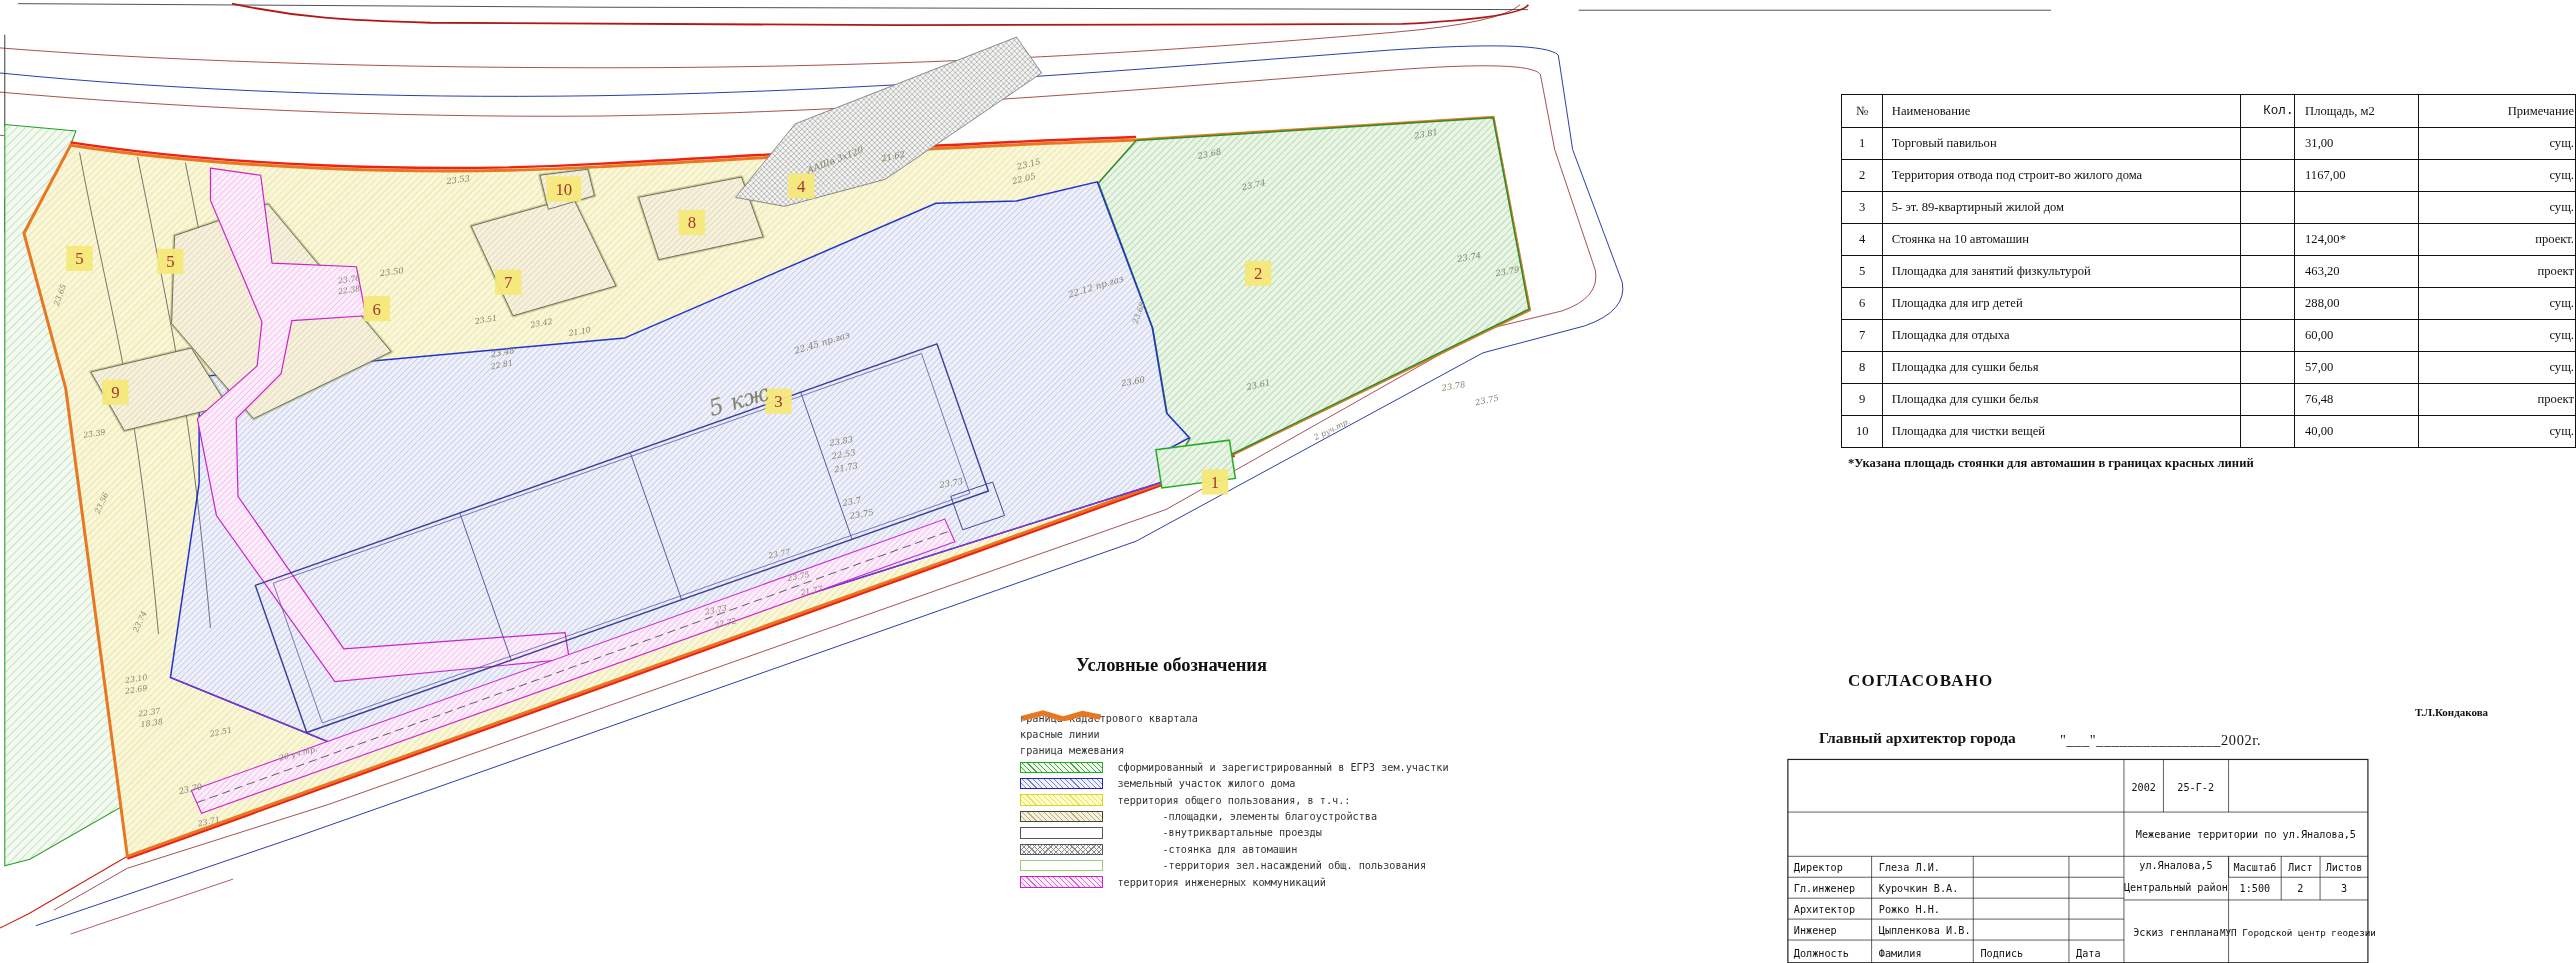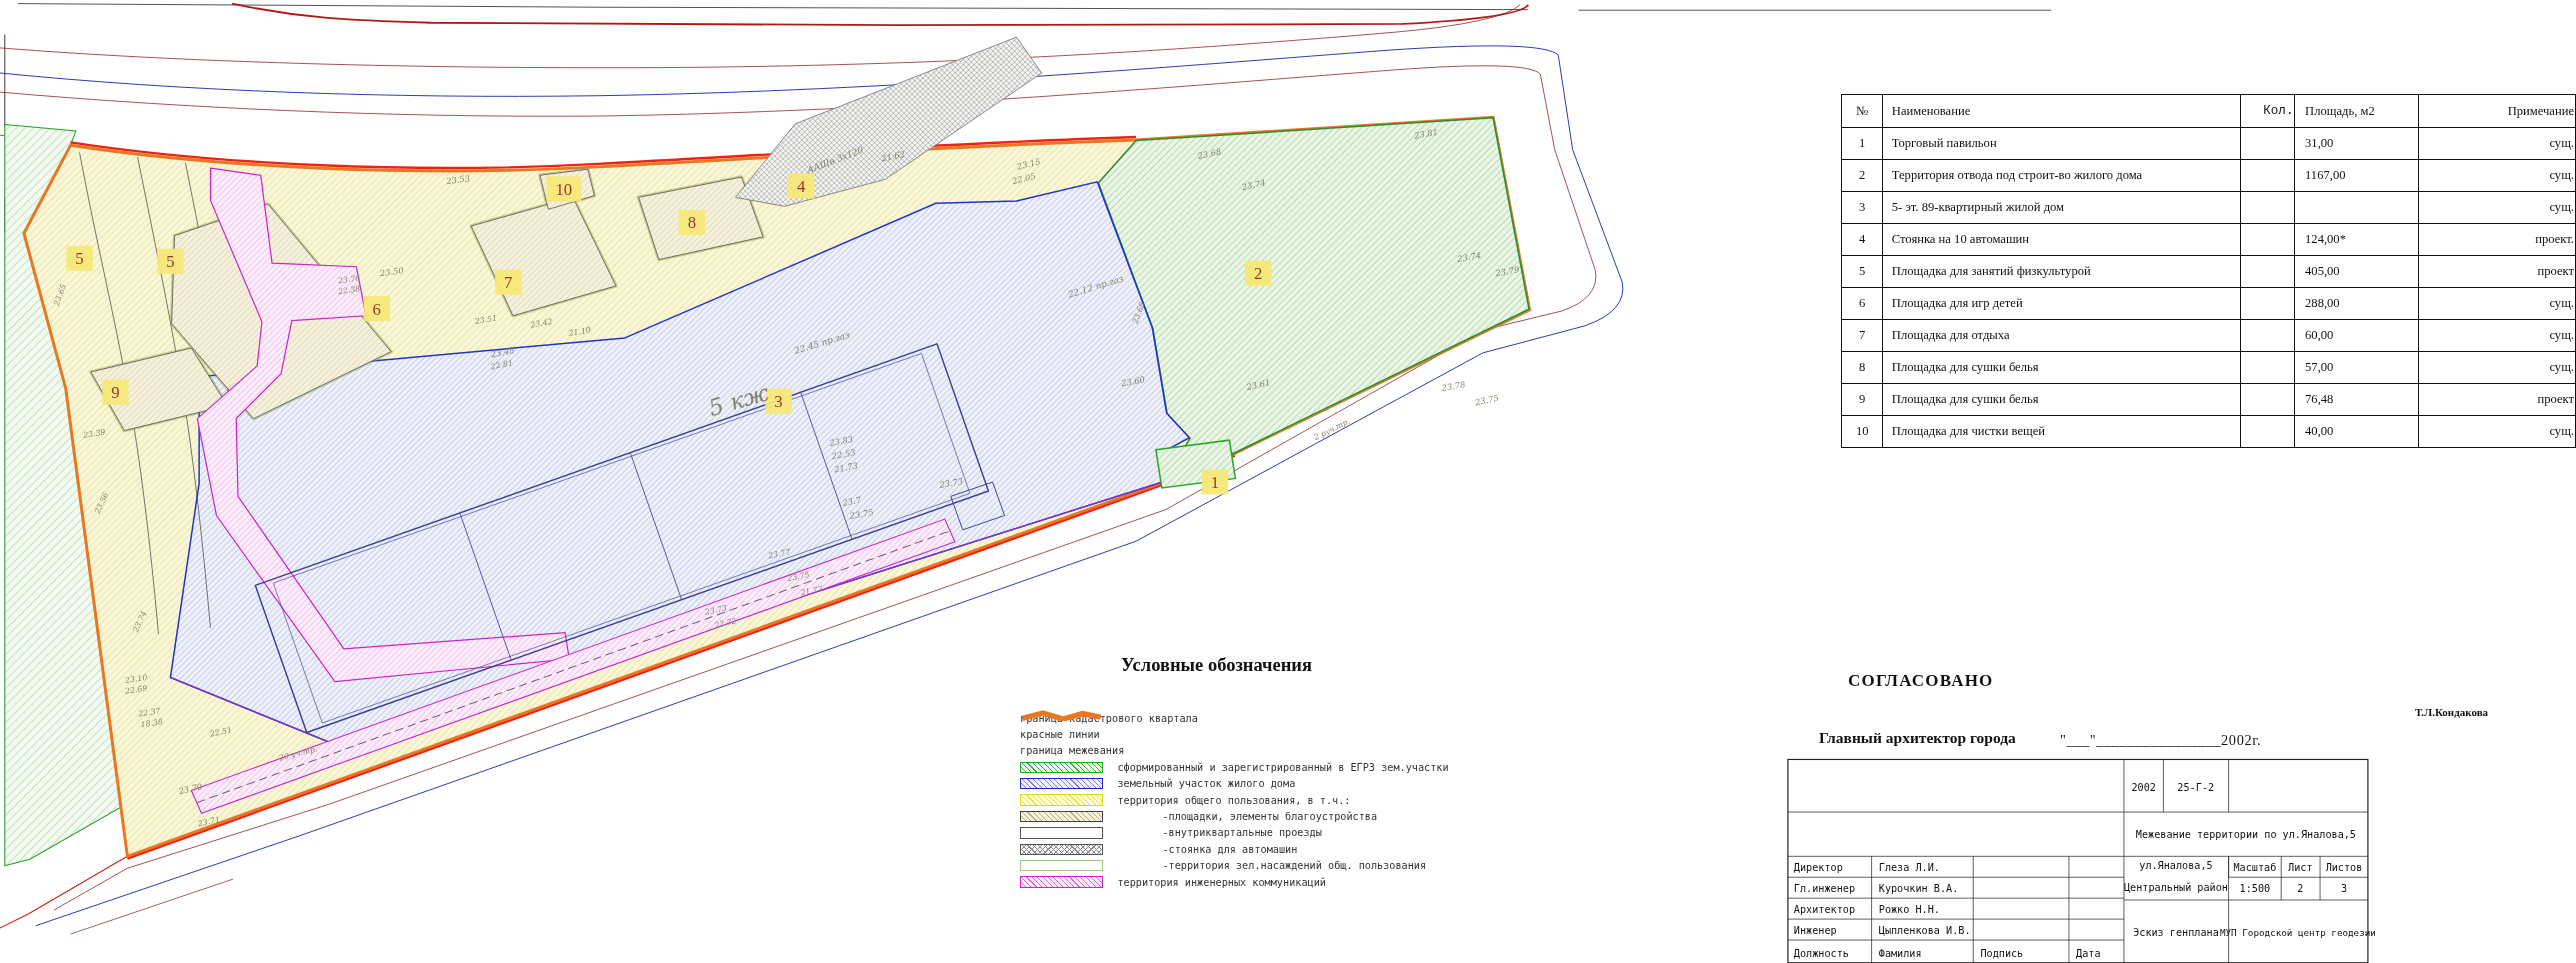--- a/index.html
+++ b/index.html
@@ -22,21 +22,21 @@
   #spec-table .c2{width:53px;text-align:right;font-family:Liberation Mono, monospace;}
   #spec-table .c3{width:115px;text-align:left;padding-left:9.6px;}
   #spec-table .c4{width:159px;text-align:right;}
   #spec-note{left:1848px;top:456px;width:706px;font-size:12.6px;font-weight:bold;}
   
   #soglasovano{left:1848px;top:671px;font-size:17px;font-weight:bold;letter-spacing:1.2px;}
   #arch-title{left:1819px;top:729px;font-size:15.5px;font-weight:bold;}
   #arch-name{left:2415px;top:706px;font-size:11px;font-weight:bold;}
   #date-line{left:2060px;top:732px;font-size:14.4px;letter-spacing:0.6px;}
   
-  #legend-title{left:1121px;top:655px;font-size:18.5px;font-weight:bold;}
+  #legend-title{left:1076px;top:655px;font-size:18.5px;font-weight:bold;}
   #legend-items{left:1020px;top:710px;}
   .lg-row{height:16.4px;display:flex;align-items:center;
           font-family:"DejaVu Sans Mono","Liberation Mono",monospace;font-size:10.2px;color:#333;}
   .lg-sw{width:83px;height:11.4px;flex:0 0 83px;margin-right:14.4px;box-sizing:border-box;}
   .lg-row.ind .lg-t{padding-left:45px;}
   .sw-box{border:1.2px solid;}
   
   .stxt{font-family:"DejaVu Sans Mono","Liberation Mono",monospace;font-size:17px;fill:#111;}
   .stxt.mid{text-anchor:middle;}
   .ann{font-family:"DejaVu Serif","Liberation Serif",serif;font-style:italic;fill:#84846c;}
@@ -301,21 +301,21 @@
           <td class="c0">4</td>
           <td class="c1">Стоянка на 10 автомашин</td>
           <td class="c2"></td>
           <td class="c3">124,00*</td>
           <td class="c4">проект.</td>
         </tr>
         <tr>
           <td class="c0">5</td>
           <td class="c1">Площадка для занятий физкультурой</td>
           <td class="c2"></td>
-          <td class="c3">405,00</td>
+          <td class="c3">463,20</td>
           <td class="c4">проект</td>
         </tr>
         <tr>
           <td class="c0">6</td>
           <td class="c1">Площадка для игр детей</td>
           <td class="c2"></td>
           <td class="c3">288,00</td>
           <td class="c4">сущ.</td>
         </tr>
         <tr>
@@ -341,20 +341,21 @@
         </tr>
         <tr>
           <td class="c0">10</td>
           <td class="c1">Площадка для чистки вещей</td>
           <td class="c2"></td>
           <td class="c3">40,00</td>
           <td class="c4">сущ.</td>
         </tr>
       </tbody>
 </table>
+<div class="abs" id="spec-note">*Указана площадь стоянки для автомашин в границах красных линий</div>
 
 <div class="abs" id="soglasovano">СОГЛАСОВАНО</div>
 <div class="abs" id="arch-title">Главный архитектор города</div>
 <div class="abs" id="arch-name">Т.Л.Кондакова</div>
 <div class="abs" id="date-line">"___"________________2002г.</div>
 
 <div class="abs" id="legend-title">Условные обозначения</div>
 <div class="abs" id="legend-items">
       <div class="lg-row">
         <svg class="lg-sw" width="83" height="11.4" viewBox="0 0 138 19">

